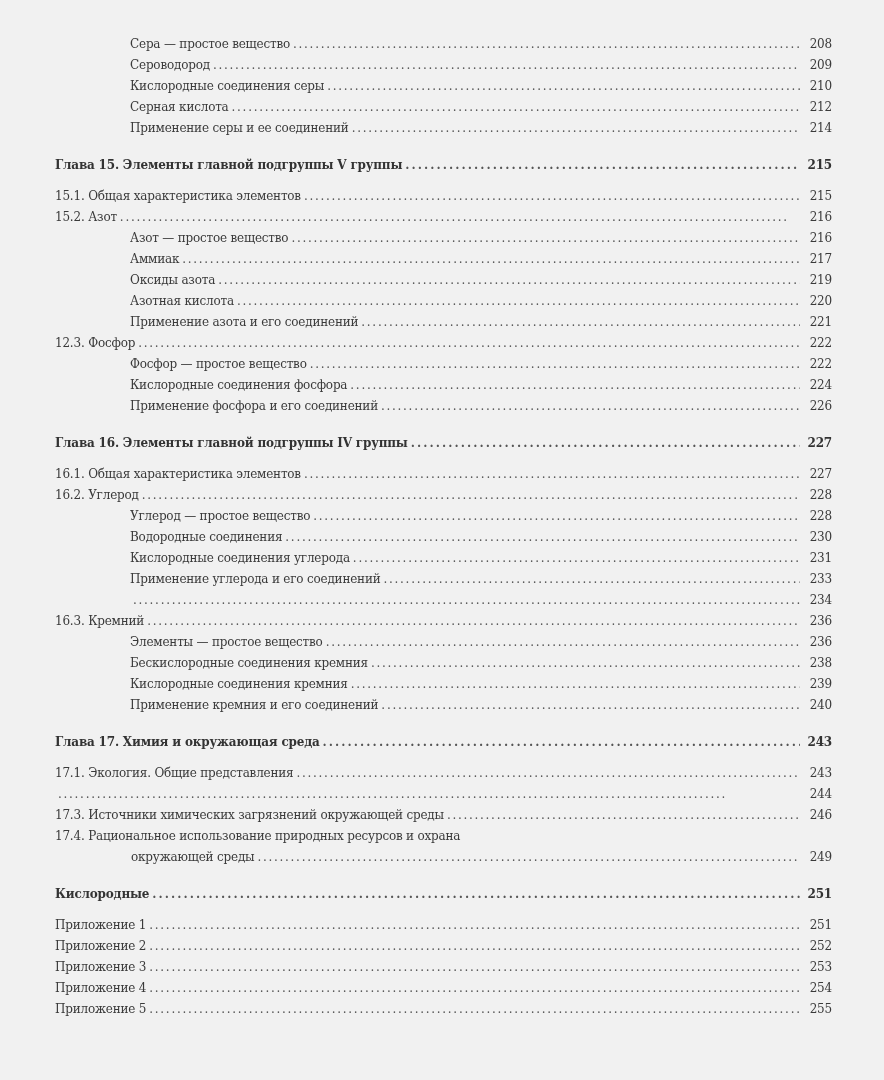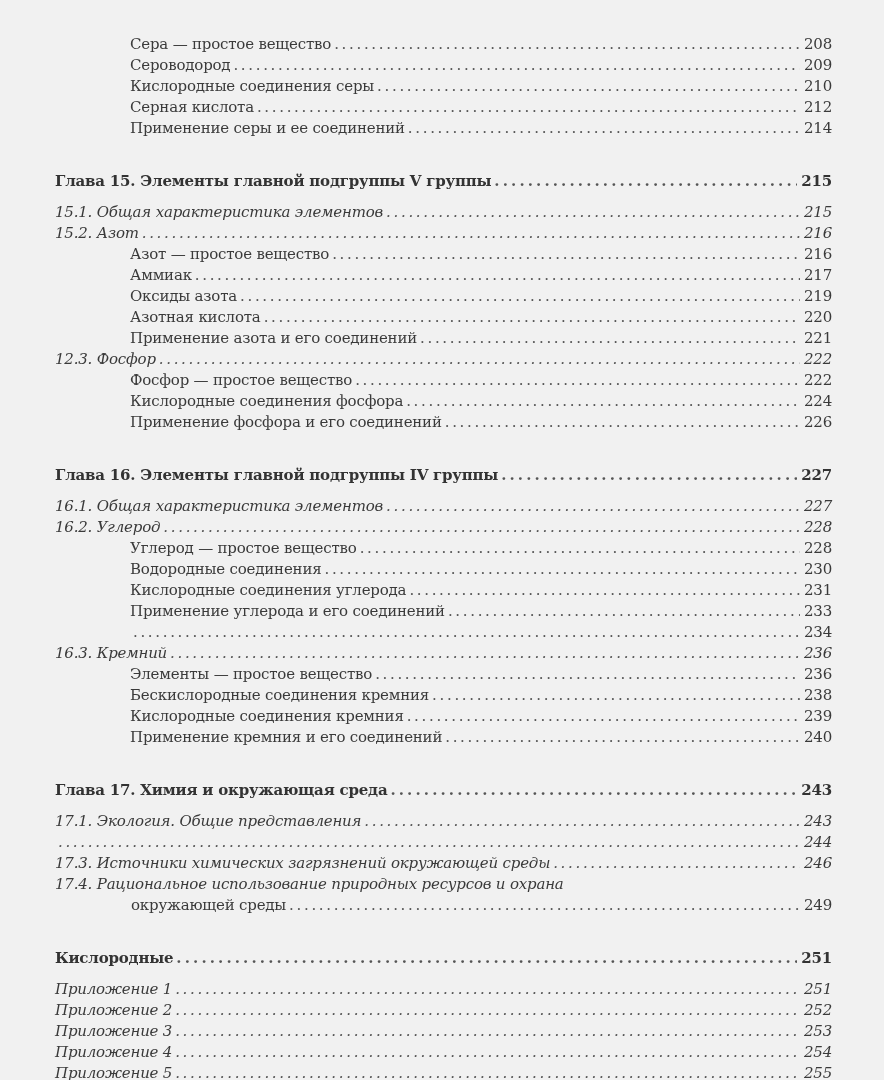--- a/index.html
+++ b/index.html
@@ -12,45 +12,45 @@
   }
   #toc {
     position: absolute;
     left: 55px;
     top: 34px;
     width: 777px;
   }
   .row {
     display: flex;
     align-items: baseline;
-    font-size: 15px;
+    font-size: 12px;
     line-height: 21px;
     height: 21px;
     white-space: nowrap;
     letter-spacing: -0.2px;
   }
   .row .title { flex: 0 0 auto; }
   .row .leader {
     flex: 1 1 auto;
     overflow: hidden;
     margin: 0 4px 0 3px;
     color: #555;
     letter-spacing: 2.4px;
   }
   .row .leader::before {
     content: ". . . . . . . . . . . . . . . . . . . . . . . . . . . . . . . . . . . . . . . . . . . . . . . . . . . . . . . . . . . . . . . . . . . . . . . . . . . . . . . . . . . . . . . . . . . . . . . . . . . . . . . . . . . . . . . . . . . . . . . . .";
     letter-spacing: -1.05px;
   }
   .row .page { flex: 0 0 auto; text-align: right; min-width: 28px; }
   .lvl-sub { padding-left: 75px; }
-  .lvl-sec { padding-left: 0; font-style: italic; }
+  .lvl-sec { padding-left: 0; }
   .lvl-cont { padding-left: 76px; }
   .chapter { font-weight: bold; color: #333; }
   .chapter .page { font-weight: bold; }
-  .gap-before { margin-top: 32px; justify-content: flex-end; }
+  .gap-before { margin-top: 16px; justify-content: flex-end; }
   .gap-after { margin-bottom: 10px; }
   .row.nodots .leader::before { content: ""; }
 </style>
 </head>
 <body>
 
 <div id="toc">
     <div class="row lvl-sub">
       <span class="title">Сера — простое вещество</span>
       <span class="leader"></span>

